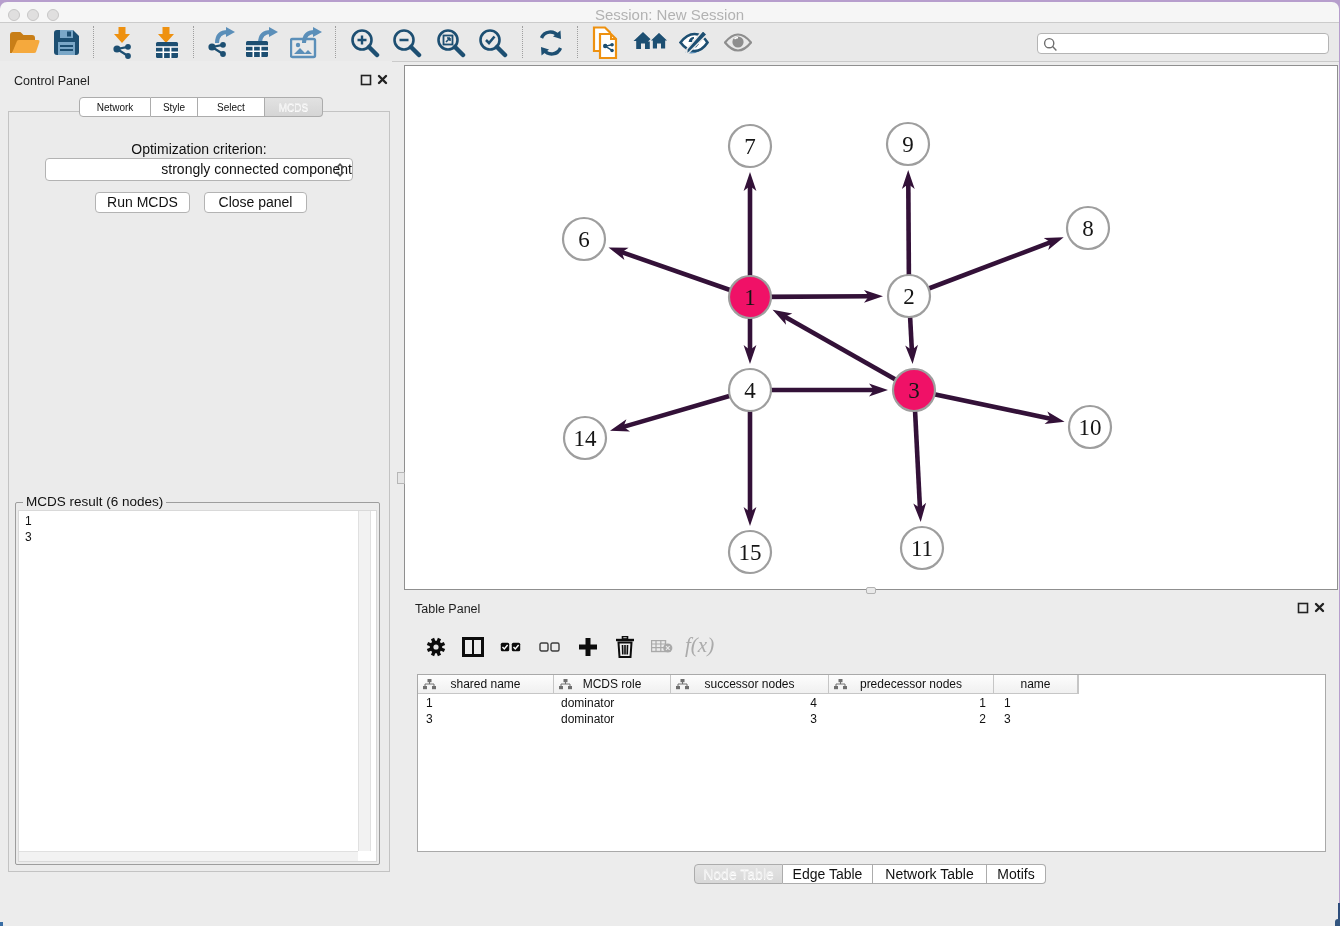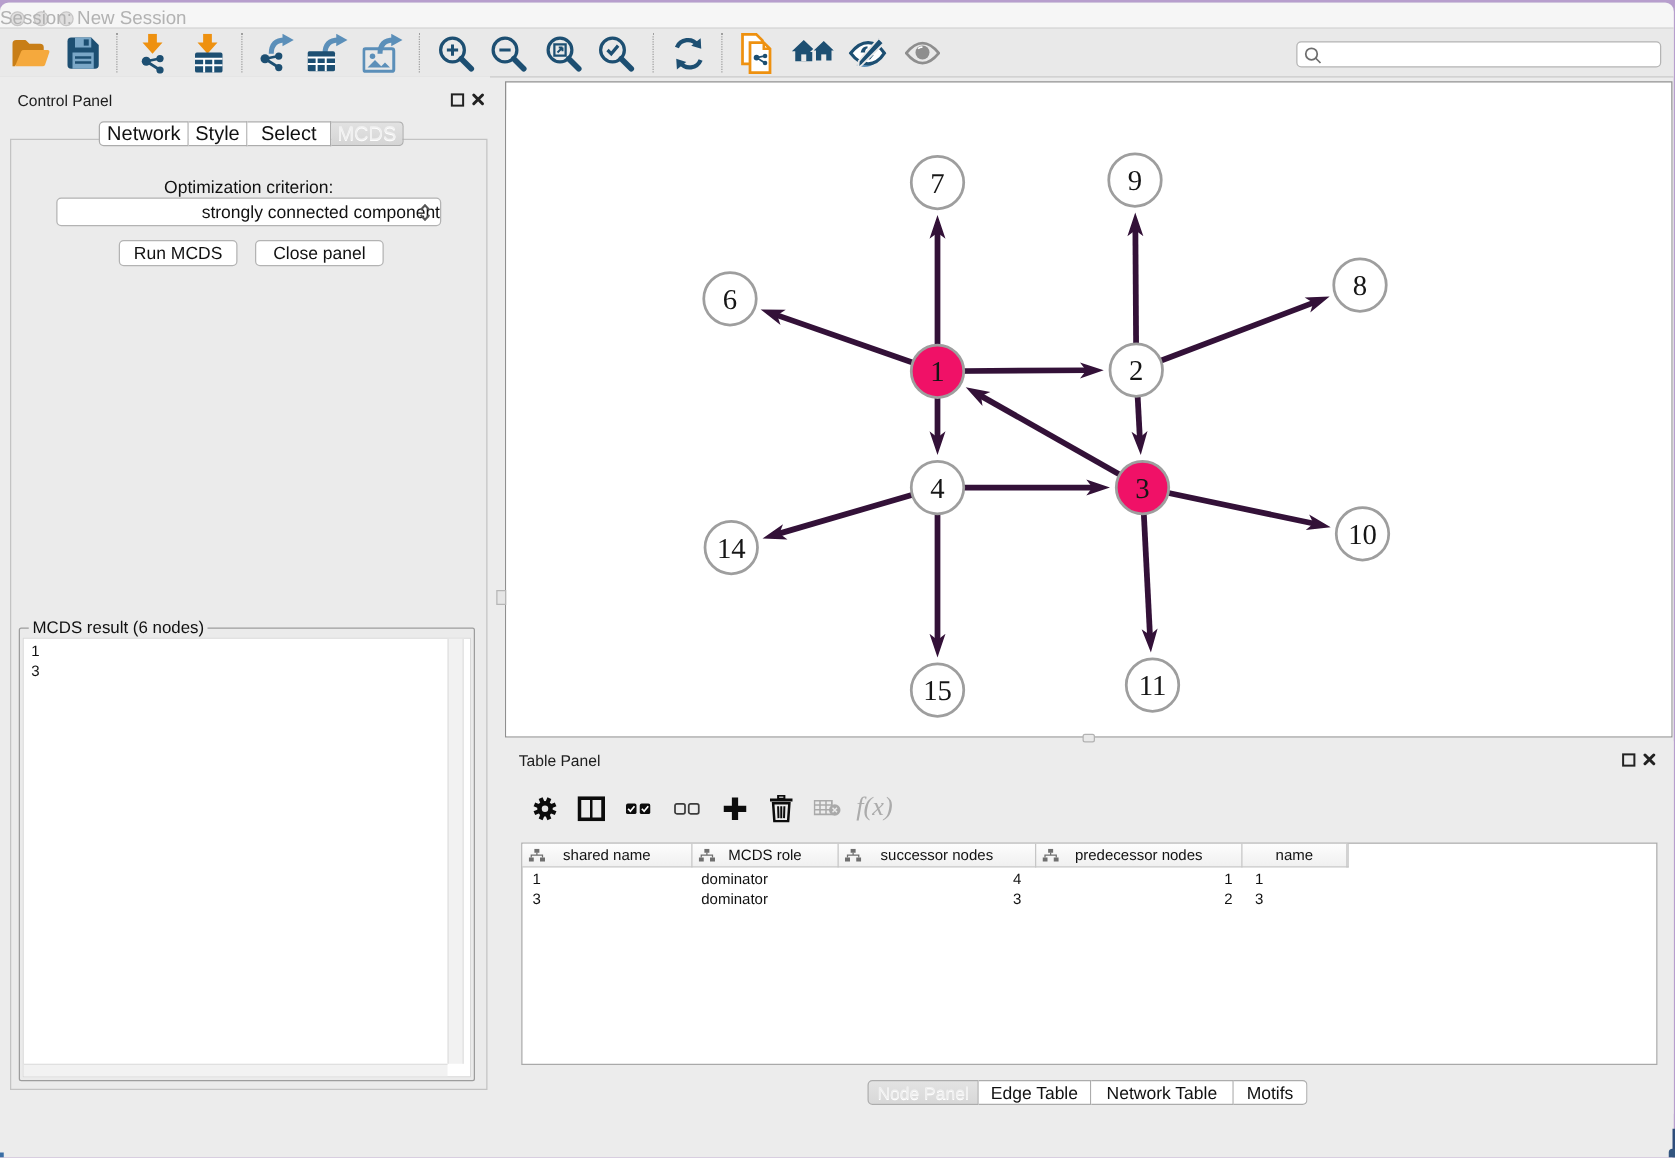--- a/index.html
+++ b/index.html
@@ -1,26 +1,26 @@
 <!DOCTYPE html>
 <html><head><meta charset="utf-8"><style>
 *{margin:0;padding:0;box-sizing:border-box;}
 html,body{width:1340px;height:926px;overflow:hidden;}
 body{background:#b79ecd;font-family:"Liberation Sans",sans-serif;position:relative;}
 .abs{position:absolute;}
 .window{position:absolute;top:2px;left:0;width:1339px;bottom:0;background:#ececec;border-radius:7px 7px 0 0;overflow:hidden;box-shadow:inset 0 1px 0 #9d84ba;}
 .titlebar{position:absolute;top:0;left:0;right:0;height:21px;background:#f6f6f6;border-bottom:1px solid #cbcbcb;}
 .tl{position:absolute;top:7px;width:12px;height:12px;border-radius:50%;background:#e0dfdf;border:1px solid #c6c5c5;}
-.wtitle{position:absolute;top:4px;left:0;right:0;text-align:left;font-size:15px;color:#b2b2b2;}
+.wtitle{position:absolute;top:4px;left:0;right:0;text-align:center;font-size:15px;color:#b2b2b2;}
 .toolbar{position:absolute;top:21px;left:0;right:0;height:39px;background:#e9e9e9;border-bottom:1px solid #cacaca;}
 .tsep{position:absolute;top:3px;height:32px;width:0;border-left:1px dotted #9f9f9f;}
 .icon{position:absolute;}
 .cpanel{position:absolute;top:59px;left:0;width:392px;bottom:35px;background:#ececec;}
 .phead{font-size:12.5px;color:#1d1d1d;}
-.tab{position:absolute;z-index:2;height:20px;line-height:19px;font-size:16px;background:#fff;border:1px solid #acacac;border-left:none;color:#111;text-align:center;}
+.tab{position:absolute;z-index:2;height:20px;line-height:19px;font-size:10px;background:#fff;border:1px solid #acacac;border-left:none;color:#111;text-align:center;}
 .tab.first{border-left:1px solid #acacac;border-radius:4px 0 0 4px;}
 .tab.last{border-radius:0 4px 4px 0;}
 .tab.sel{background:linear-gradient(#e2e2e2,#d5d5d5);color:#f0f0f0;text-shadow:0 1px 0 #ffffff;}
 .tabpane{position:absolute;top:50px;left:8px;right:2px;bottom:19px;border:1px solid #c3c3c3;background:#ebebeb;}
 .combo{position:absolute;left:36px;right:36px;top:46px;height:23px;background:#fff;border:1px solid #b3b3b3;border-radius:4px;font-size:14px;line-height:21px;padding-left:15px;color:#111;text-align:right;}
 .btn{position:absolute;top:80px;height:21px;background:#fff;border:1px solid #b3b3b3;border-radius:4px;font-size:14px;line-height:19px;text-align:center;color:#111;}
 .gbox{position:absolute;left:6px;right:9px;top:390px;bottom:6px;border:1px solid #9d9d9d;border-radius:2px;}
 .glabel{position:absolute;top:-9px;left:7px;background:#ebebeb;padding:0 3px;font-size:13.5px;color:#111;}
 .glist{position:absolute;left:2px;right:2px;top:7px;bottom:2px;background:#fff;border:1px solid #d9d9d9;font-size:12px;color:#111;line-height:16px;padding:2px 0 0 6px;}
 .gscroll{position:absolute;top:0;bottom:10px;right:5px;width:13px;background:#f2f2f2;border-left:1px solid #e0e0e0;border-right:1px solid #e0e0e0;}.ghscroll{position:absolute;left:0;bottom:0;right:18px;height:10px;background:#f2f2f2;border-top:1px solid #e0e0e0;}
@@ -387,20 +387,20 @@
 <div class="trow" style="top:20px;left:143px;">dominator</div>
 <div class="trow" style="top:20px;left:253px;width:146px;text-align:right;">4</div>
 <div class="trow" style="top:20px;left:411px;width:157px;text-align:right;">1</div>
 <div class="trow" style="top:20px;left:586px;">1</div>
 <div class="trow" style="top:36px;left:8px;">3</div>
 <div class="trow" style="top:36px;left:143px;">dominator</div>
 <div class="trow" style="top:36px;left:253px;width:146px;text-align:right;">3</div>
 <div class="trow" style="top:36px;left:411px;width:157px;text-align:right;">2</div>
 <div class="trow" style="top:36px;left:586px;">3</div>
   </div>
-  <div class="btab first" style="left:290px;bottom:7px;width:89px;background:linear-gradient(#e3e3e3,#d8d8d8);color:#efefef;text-shadow:0 1px 0 #fff;border-radius:4px 0 0 4px;border-left:1px solid #acacac;">Node Panel</div>
+  <div class="btab first" style="left:290px;bottom:7px;width:89px;background:linear-gradient(#e3e3e3,#d8d8d8);color:#efefef;text-shadow:0 1px 0 #fff;border-radius:4px 0 0 4px;border-left:1px solid #acacac;">Node Table</div>
       <div class="btab" style="left:379px;bottom:7px;width:90px;">Edge Table</div>
       <div class="btab" style="left:469px;bottom:7px;width:114px;">Network Table</div>
       <div class="btab" style="left:583px;bottom:7px;width:59px;border-radius:0 4px 4px 0;">Motifs</div>
  </div>
 </div>
 <div style="position:absolute;right:0;bottom:0;width:2px;height:23px;background:#2e4d7b;z-index:9;"></div>
 <div style="position:absolute;right:0;bottom:0;width:5px;height:7px;background:#33557f;border-radius:3px 0 0 0;z-index:9;"></div>
 <div style="position:absolute;left:0;bottom:0;width:3px;height:4px;background:#3a6ea5;z-index:9;"></div>
 </body></html>

